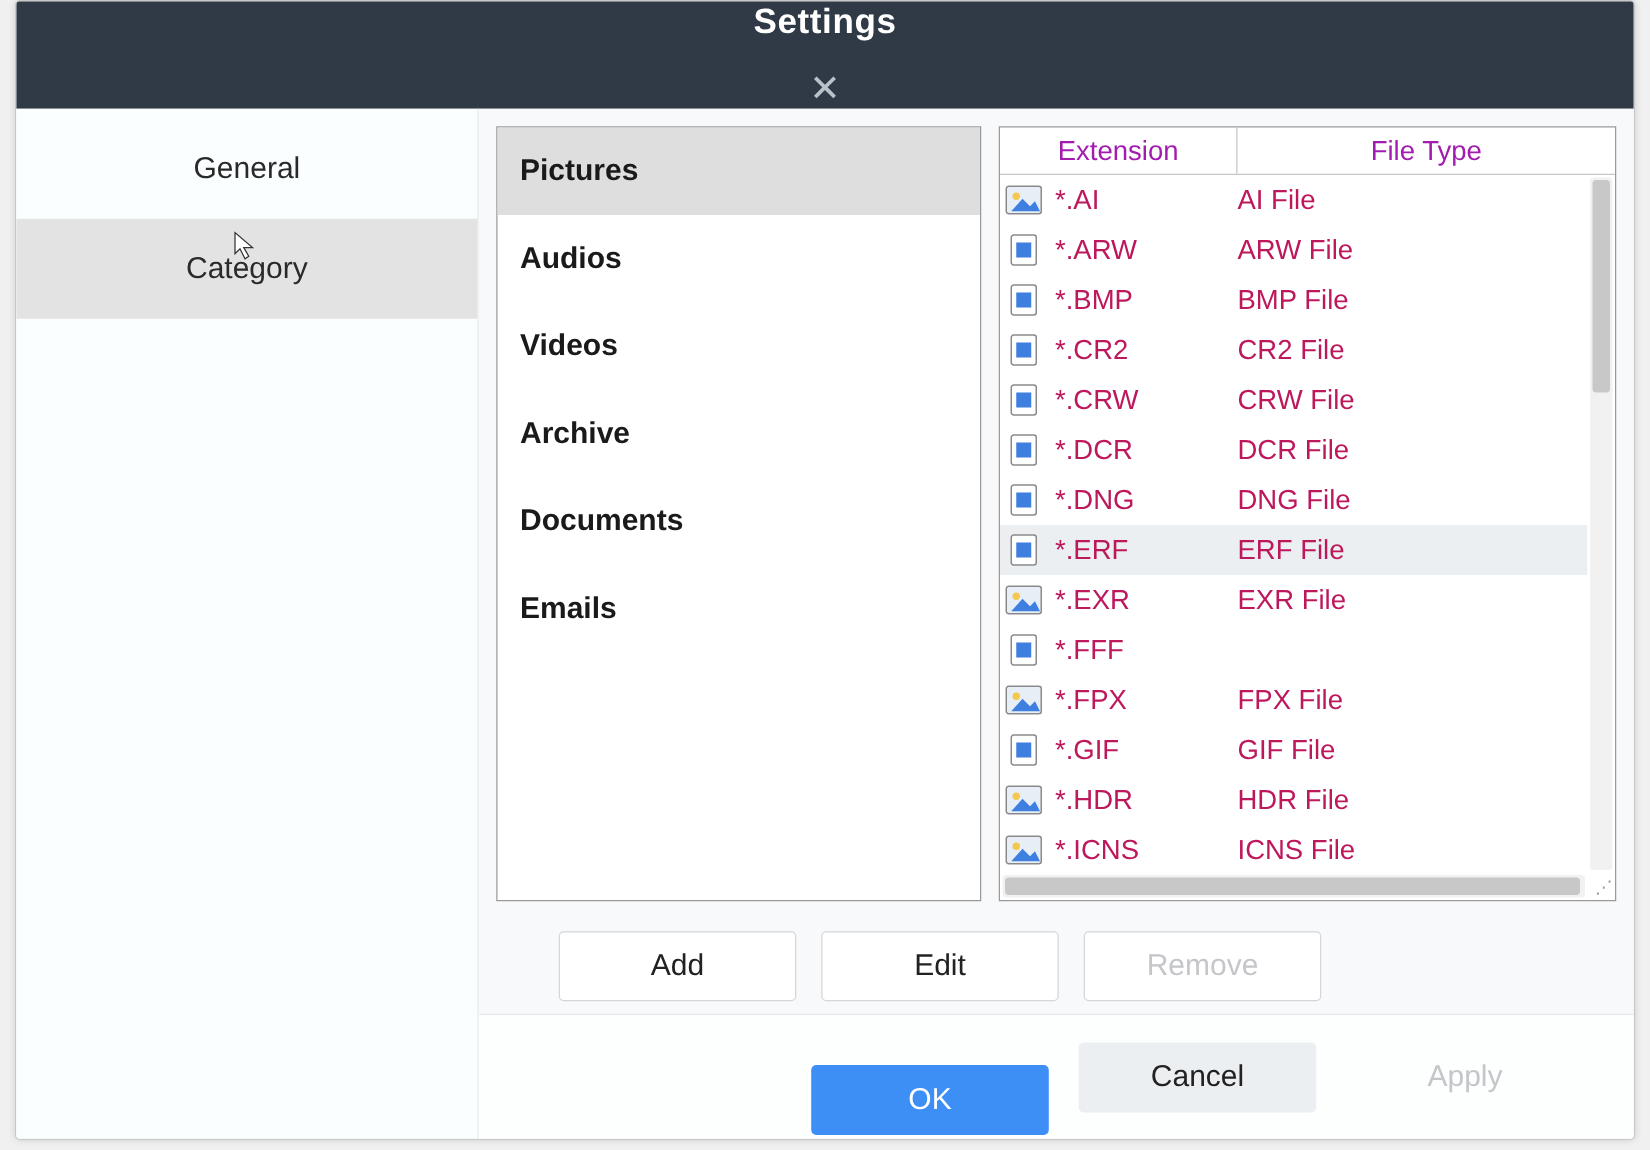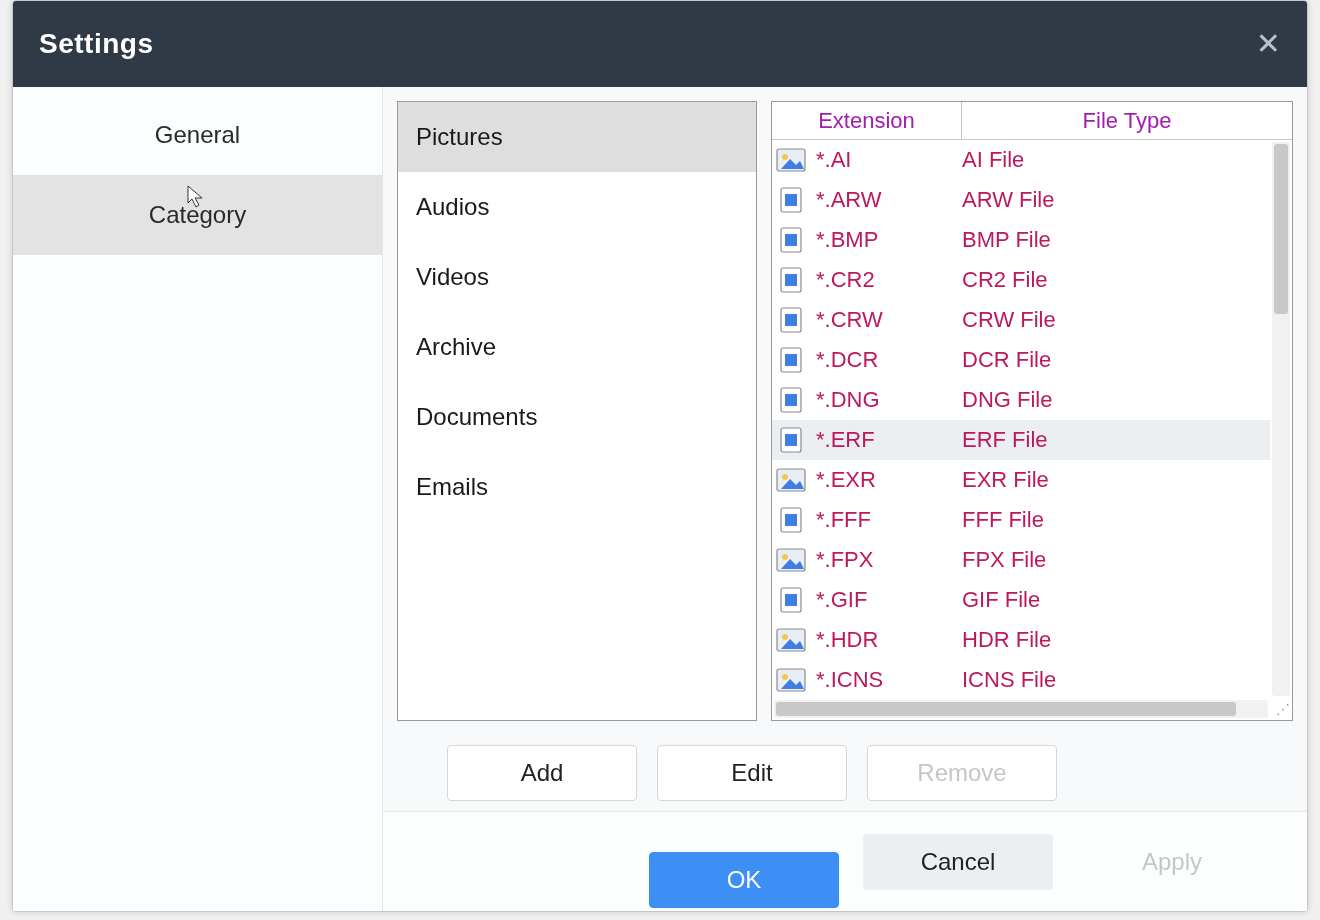--- a/index.html
+++ b/index.html
@@ -17,20 +17,21 @@
     overflow: hidden;
   }
   .titlebar {
     height: 86px;
     background: #2f3a46;
     color: #fff;
     display: flex;
     align-items: center;
     padding: 0 26px;
     justify-content: space-between;
+    flex-direction: column;
   }
   .titlebar .title { font-size: 28px; font-weight: 700; letter-spacing: 0.5px; }
   .titlebar .close { font-size: 30px; color: #b9c1c9; cursor: pointer; line-height: 1; }
   .body {
     flex: 1 1 auto;
     display: flex;
     min-height: 0;
   }
   .sidebar {
     width: 370px;
@@ -62,24 +63,25 @@
     background: #f7f9fb;
   }
   .main-top {
     flex: 1 1 auto;
     display: flex;
     padding: 14px 14px 0 14px;
     gap: 14px;
     min-height: 0;
   }
   .cat-panel {
-    width: 360px;
+    width: 388px;
     border: 1px solid #9a9a9a;
     background: #fff;
     overflow-y: auto;
+    font-weight: bold;
   }
   .cat-item {
     height: 70px;
     display: flex;
     align-items: center;
     padding-left: 18px;
     font-size: 24px;
     color: #1a1a1a;
     cursor: pointer;
   }
@@ -351,21 +353,20 @@
                     </svg></span>
                   <span class="ext-ext">*.EXR</span>
                   <span class="ext-type">EXR File</span>
                 </div>
                 <div class="ext-row">
                   <span class="ext-icon"><svg class="ficon-page" viewBox="0 0 30 28">
                       <rect class="page" x="5" y="2" width="20" height="24" rx="2"></rect>
                       <rect class="inner" x="9" y="8" width="12" height="12"></rect>
                     </svg></span>
                   <span class="ext-ext">*.FFF</span>
-                  <span class="ext-type">FFF File</span>
                 </div>
                 <div class="ext-row">
                   <span class="ext-icon"><svg class="ficon-img" viewBox="0 0 30 28">
                       <rect class="frame" x="1" y="3" width="28" height="22" rx="2"></rect>
                       <circle class="sun" cx="9" cy="11" r="3"></circle>
                       <polygon class="mtn" points="5,23 14,13 20,19 24,15 28,23"></polygon>
                     </svg></span>
                   <span class="ext-ext">*.FPX</span>
                   <span class="ext-type">FPX File</span>
                 </div>

